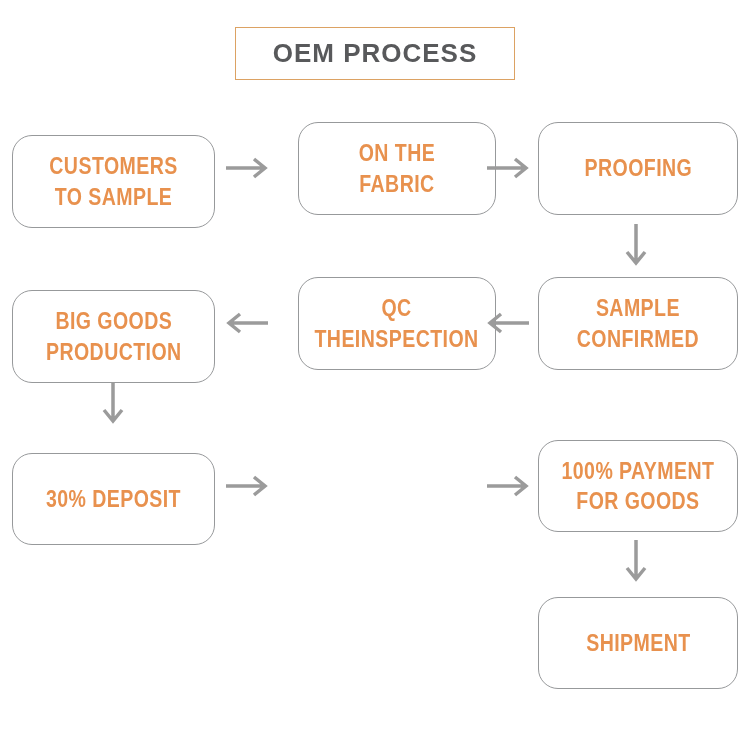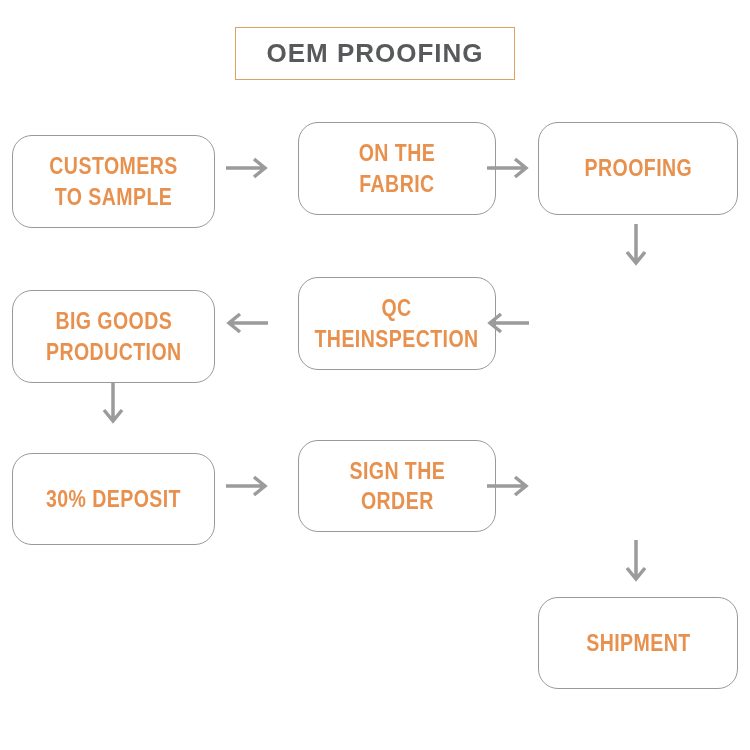--- a/index.html
+++ b/index.html
@@ -61,21 +61,21 @@
   .r4{top:597px;height:92px;justify-content:center;}
   .arrow{position:absolute;}
   .arrow svg{display:block;}
 </style>
 </head>
 <body>
 
 <div class="canvas">
 
   <div class="title-box">
-    <span class="title-text">OEM PROOFING</span>
+    <span class="title-text">OEM PROCESS</span>
   </div>
 
   <div class="node c1 r1">
     <div class="node-label">CUSTOMERS
 TO SAMPLE</div>
   </div>
   <div class="arrow" style="left:225px;top:156px;">
     <svg width="44" height="24" viewBox="0 0 44 24" fill="none">
       <path d="M1 12 H39 M29 3 L40 12 L29 21" stroke="#9B9B9B" stroke-width="3.5"></path>
     </svg>
@@ -110,43 +110,47 @@
   </div>
   <div class="node c2 r2">
     <div class="node-label">QC
 THEINSPECTION</div>
   </div>
   <div class="arrow" style="left:486px;top:311px;">
     <svg width="44" height="24" viewBox="0 0 44 24" fill="none">
       <path d="M43 12 H5 M15 3 L4 12 L15 21" stroke="#9B9B9B" stroke-width="3.5"></path>
     </svg>
   </div>
+  <div class="node c3 r2">
+    <div class="node-label">SAMPLE
+CONFIRMED</div>
+  </div>
 
   <div class="arrow" style="left:101px;top:381px;">
     <svg width="24" height="44" viewBox="0 0 24 44" fill="none">
       <path d="M12 1 V39 M3 29 L12 40 L21 29" stroke="#9B9B9B" stroke-width="3.5"></path>
     </svg>
   </div>
 
   <div class="node c1 r3">
     <div class="node-label">30% DEPOSIT</div>
   </div>
   <div class="arrow" style="left:225px;top:474px;">
     <svg width="44" height="24" viewBox="0 0 44 24" fill="none">
       <path d="M1 12 H39 M29 3 L40 12 L29 21" stroke="#9B9B9B" stroke-width="3.5"></path>
     </svg>
   </div>
-  <div class="node c2 r3">
-    <div class="node-label">SIGN THE
-ORDER</div>
-  </div>
   <div class="arrow" style="left:486px;top:474px;">
     <svg width="44" height="24" viewBox="0 0 44 24" fill="none">
       <path d="M1 12 H39 M29 3 L40 12 L29 21" stroke="#9B9B9B" stroke-width="3.5"></path>
     </svg>
+  </div>
+  <div class="node c3 r3">
+    <div class="node-label">100% PAYMENT
+FOR GOODS</div>
   </div>
 
   <div class="arrow" style="left:624px;top:539px;">
     <svg width="24" height="44" viewBox="0 0 24 44" fill="none">
       <path d="M12 1 V39 M3 29 L12 40 L21 29" stroke="#9B9B9B" stroke-width="3.5"></path>
     </svg>
   </div>
 
   <div class="node c3 r4">
     <div class="node-label">SHIPMENT</div>

